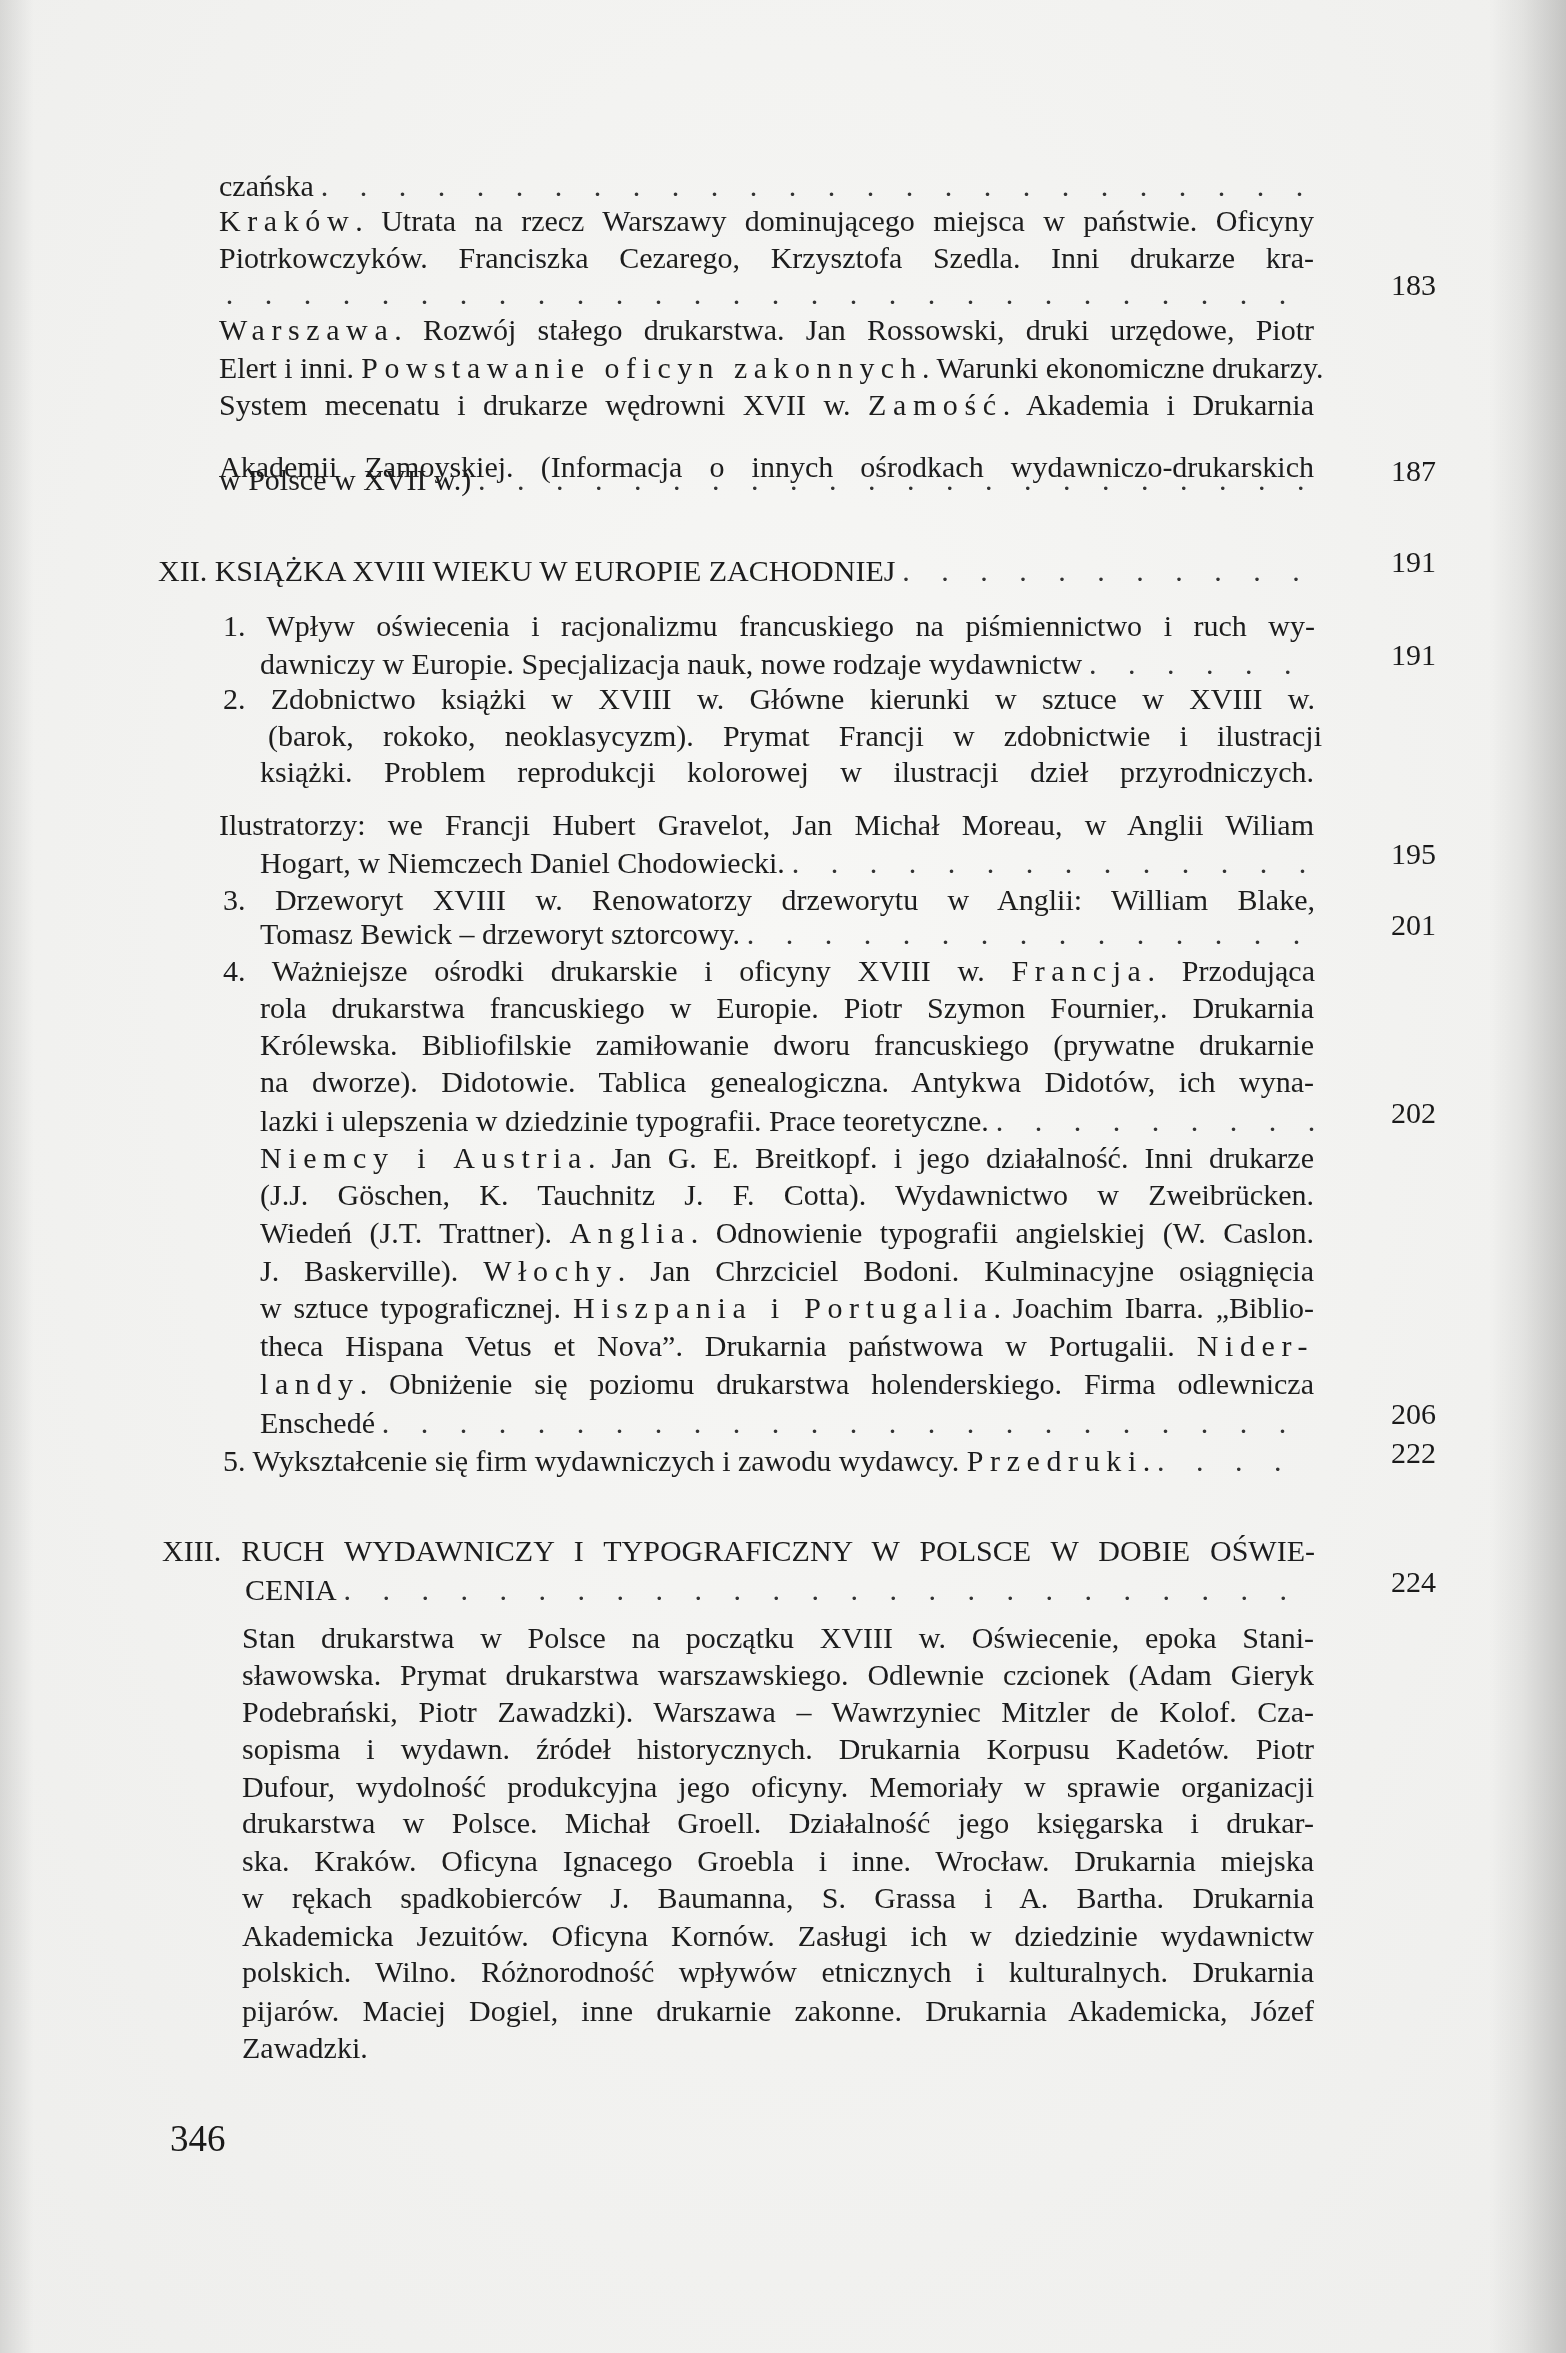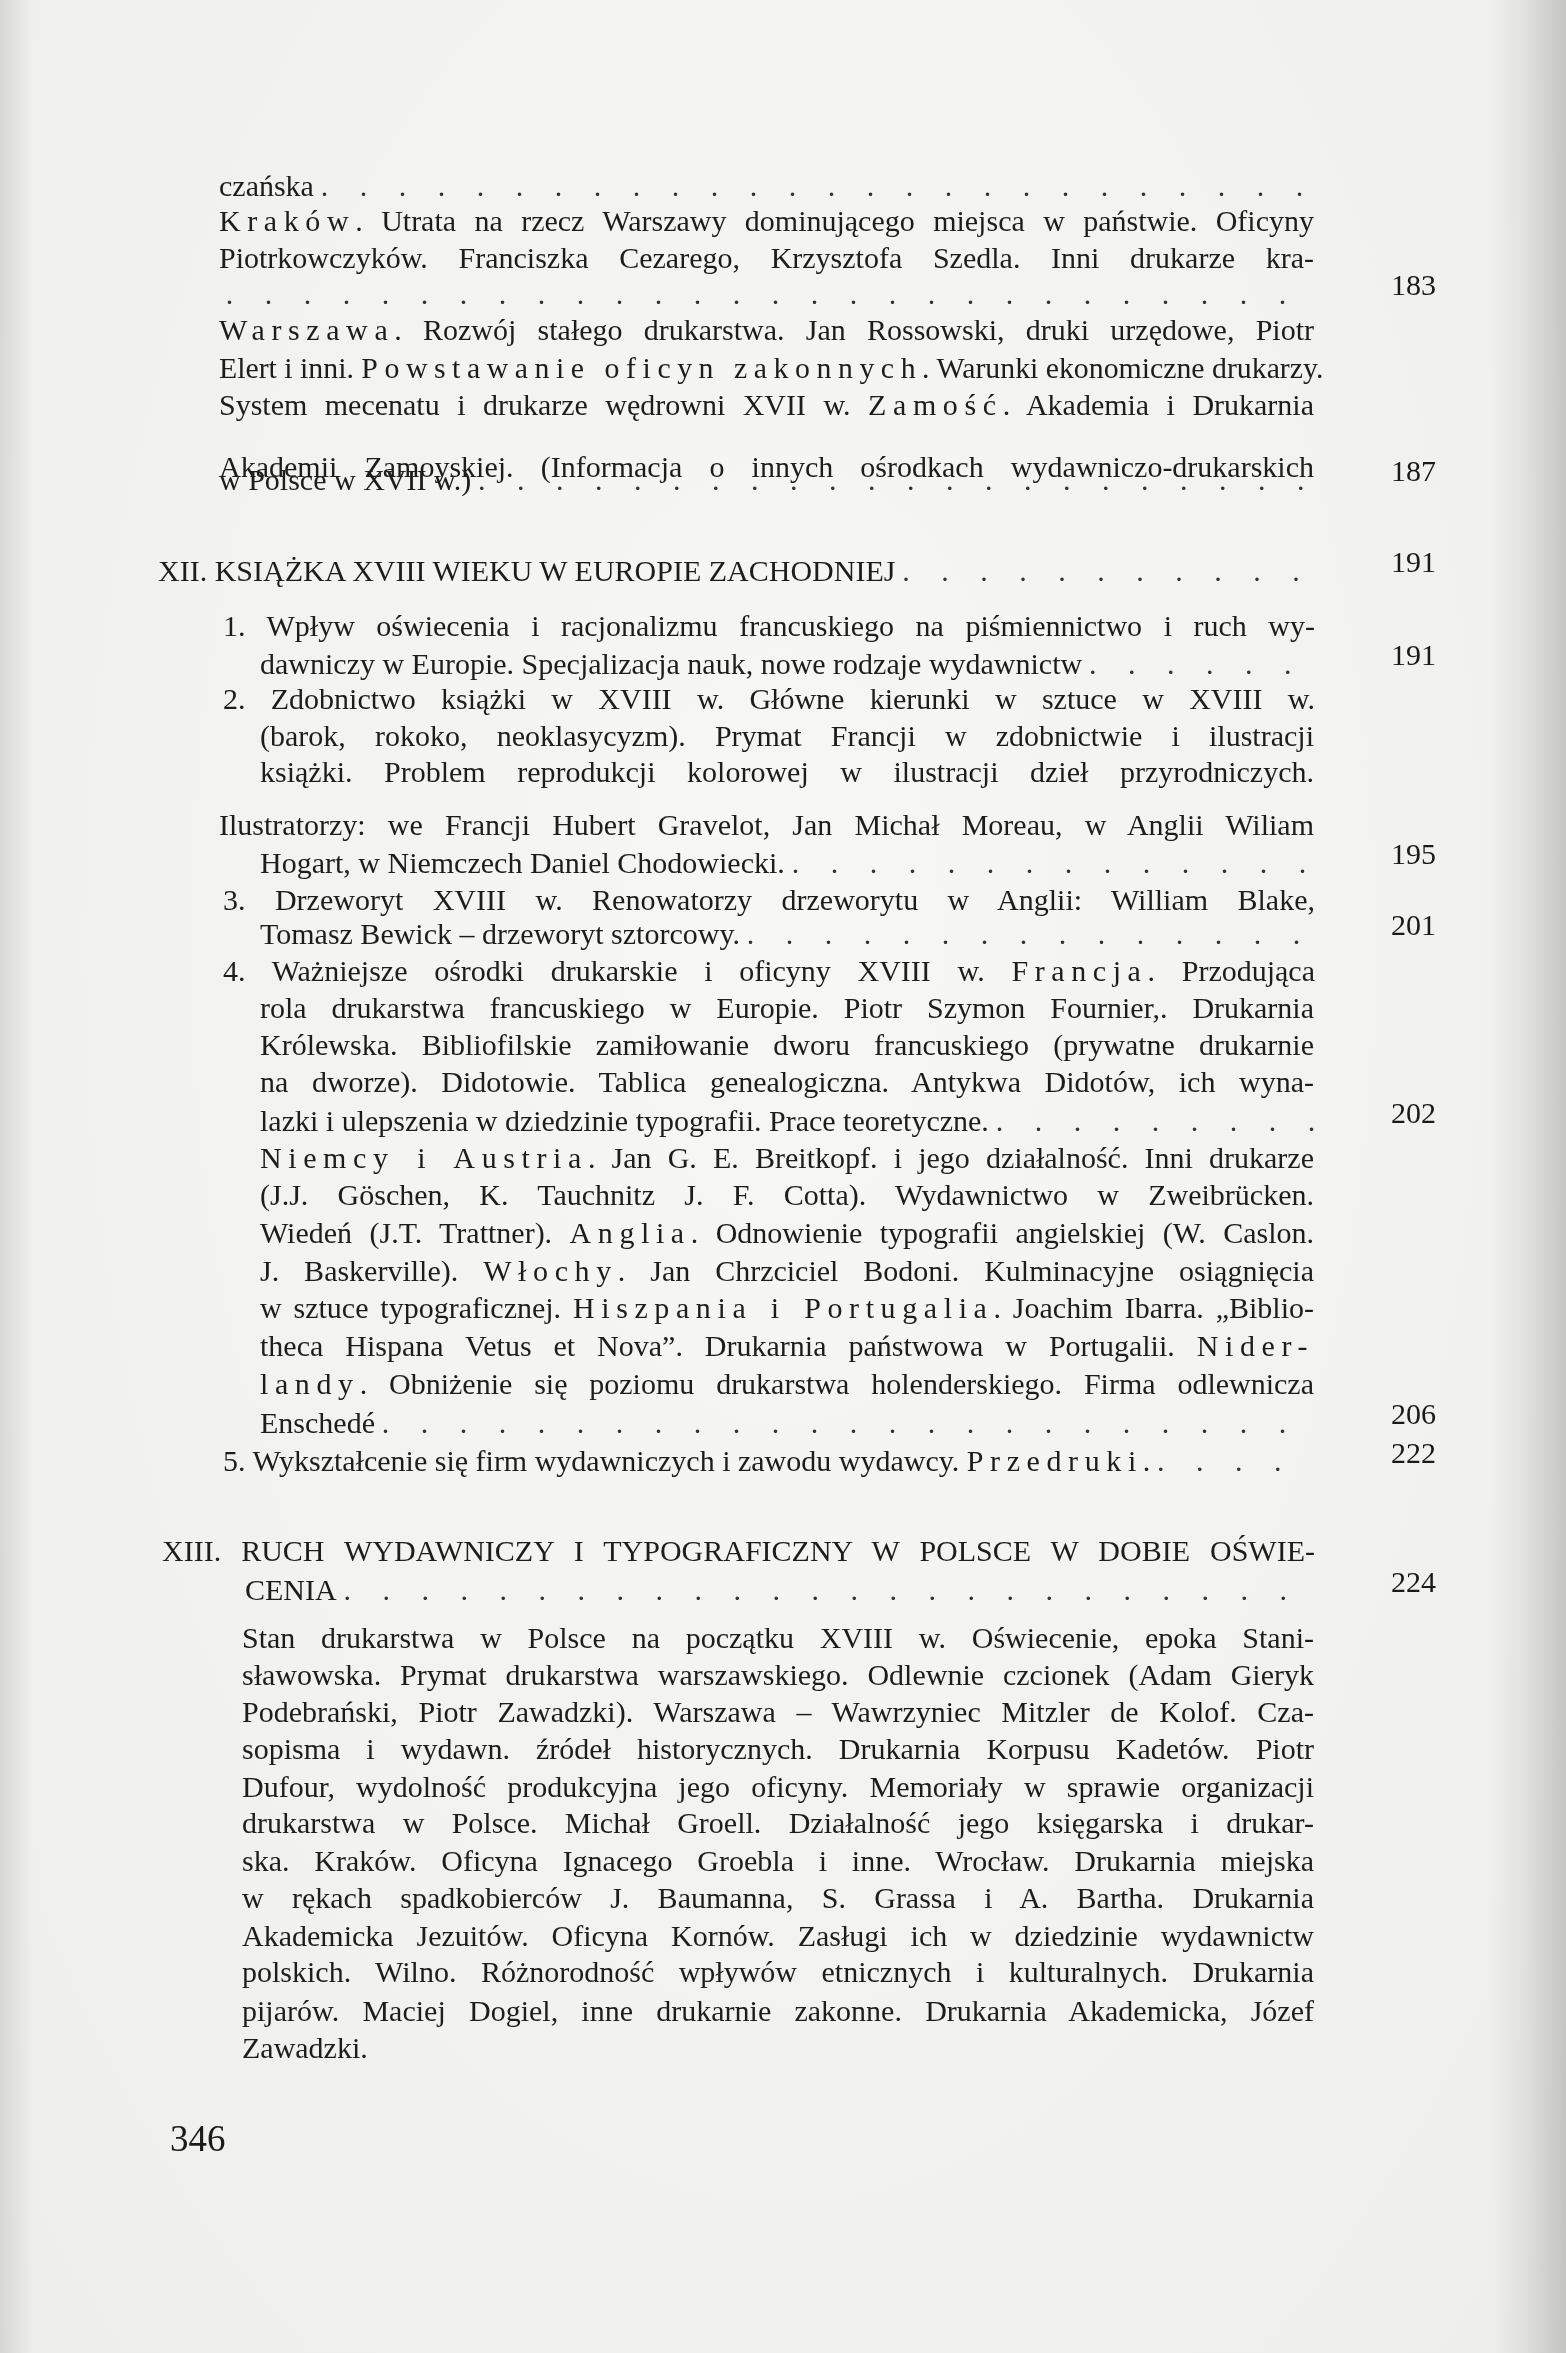--- a/index.html
+++ b/index.html
@@ -71,21 +71,21 @@
         <span class="body"><span>1. Wpływ oświecenia i racjonalizmu francuskiego na piśmiennictwo i ruch wy-</span></span>
       </div>
       <div class="txt" style="left: 260px; top: 645px; width: 1054px;">
         <span class="body"><span>dawniczy w Europie. Specjalizacja nauk, nowe rodzaje wydawnictw</span></span>
         <span class="dots">. . . . . . . . . . . . . . . . . . . . . . . . . . . . . . . . . . . . . . . . . . . . . . . . . . . . . . . . . . . . </span>
       </div>
       <div class="pnum" style="top: 636px;">191</div>
       <div class="txt justify" style="left: 223px; top: 680px; width: 1092px;">
         <span class="body"><span>2. Zdobnictwo książki w XVIII w. Główne kierunki w sztuce w XVIII w.</span></span>
       </div>
-      <div class="txt justify" style="left: 260px; top: 717px; width: 1054px;">
+      <div class="txt justify" style="left: 268px; top: 717px; width: 1054px;">
         <span class="body"><span>(barok, rokoko, neoklasycyzm). Prymat Francji w zdobnictwie i ilustracji</span></span>
       </div>
       <div class="txt justify" style="left: 260px; top: 753px; width: 1054px;">
         <span class="body"><span>książki. Problem reprodukcji kolorowej w ilustracji dzieł przyrodniczych.</span></span>
       </div>
       <div class="txt justify" style="left: 219px; top: 806px; width: 1095px;">
         <span class="body"><span>Ilustratorzy: we Francji Hubert Gravelot, Jan Michał Moreau, w Anglii Wiliam</span></span>
       </div>
       <div class="txt" style="left: 260px; top: 844px; width: 1054px;">
         <span class="body"><span>Hogart, w Niemczech Daniel Chodowiecki.</span></span>

